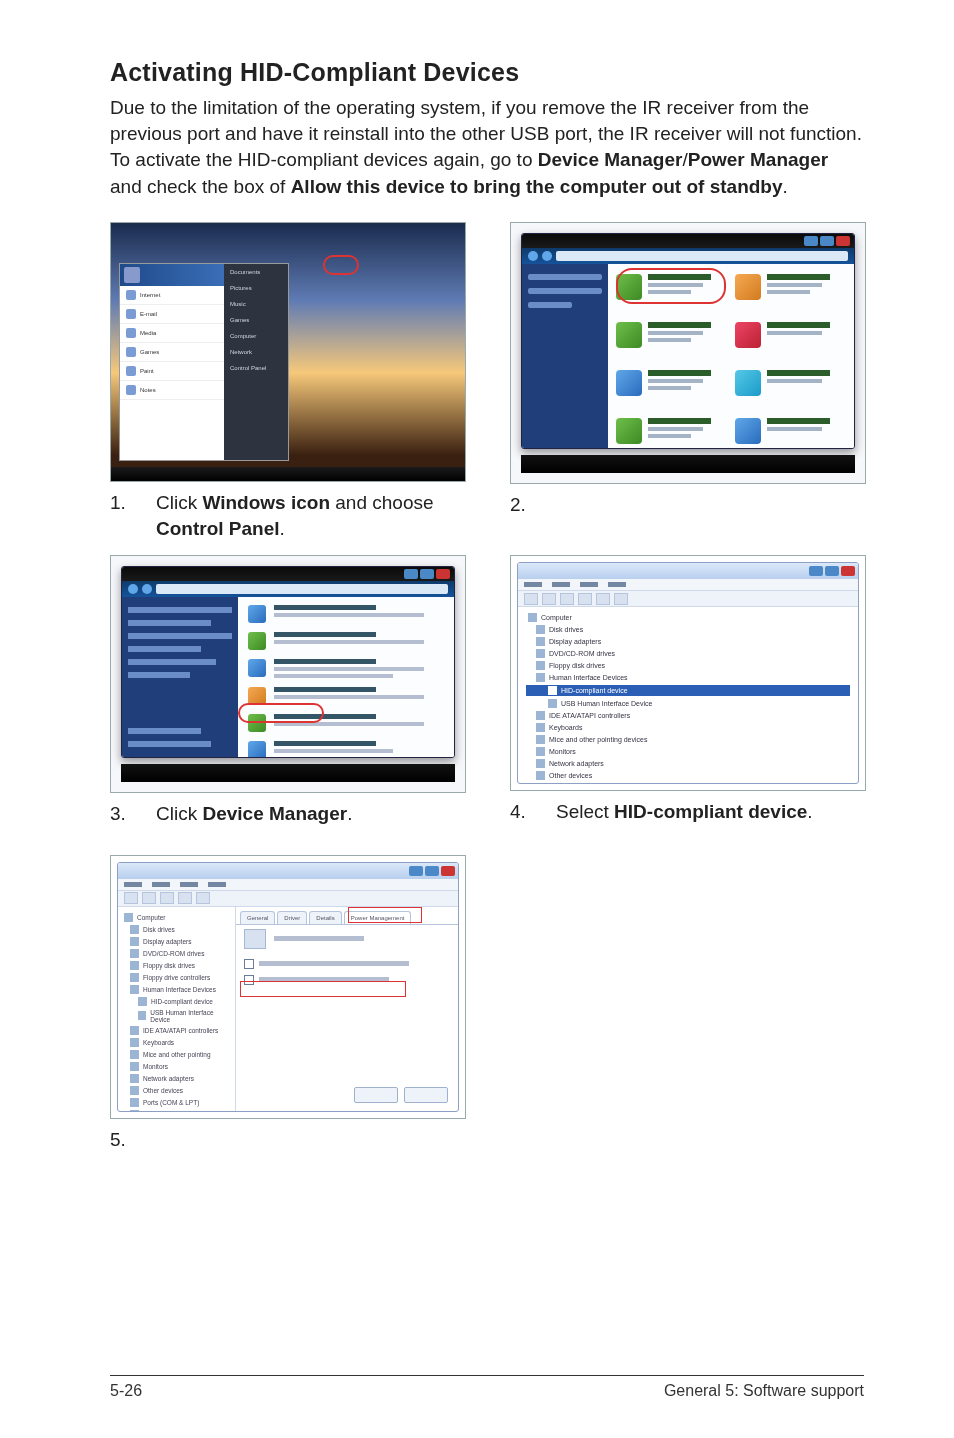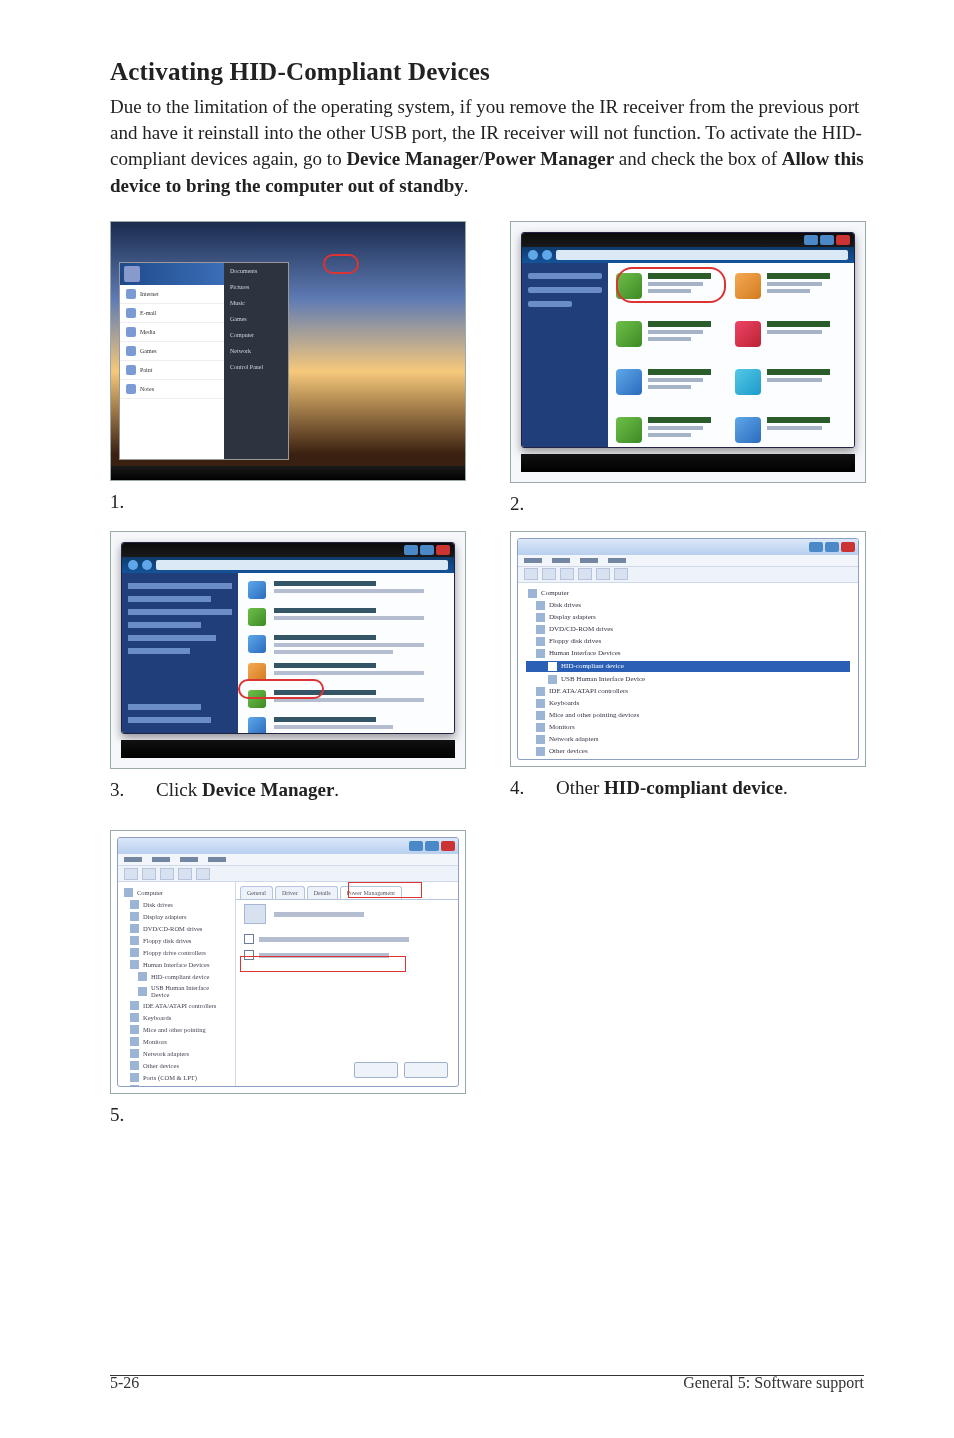--- a/index.html
+++ b/index.html
@@ -1,17 +1,17 @@
 <!DOCTYPE html>
 <html><head>
 <meta charset="utf-8">
 <style>
   * { box-sizing: border-box; margin: 0; padding: 0; }
   html, body { width: 954px; height: 1438px; background: #fff; font-family: Arial, Helvetica, sans-serif; color: #222; }
-  .page { position: relative; width: 954px; height: 1438px; padding: 58px 90px 40px 110px; font-family: Liberation Serif, serif; }
+  .page { position: relative; width: 954px; height: 1438px; padding: 58px 90px 40px 110px; }
   .heading { font-size: 25px; font-weight: bold; margin-bottom: 8px; letter-spacing: 0.2px; }
   .intro { font-size: 19px; line-height: 1.38; margin-bottom: 22px; }
   .intro b { font-weight: bold; }
 
   .row { display: flex; gap: 44px; margin-bottom: 14px; align-items: flex-start; }
   .col { width: 356px; min-width: 356px; }
 
   .screenshot { width: 100%; border: 1px solid #9aa; background: #e0e4ef; position: relative; overflow: hidden; }
   .screenshot-inner { position: absolute; inset: 0; }
 
@@ -102,21 +102,21 @@
   .pp-icon-row{ display:flex; gap:8px; align-items:center; margin-bottom:10px;}
   .pp-dev-ic{ width:22px;height:20px; background:#d7e1f0; border:1px solid #a6b8d3;}
   .pp-line{ height:5px; background:#b4bed0; margin-bottom:6px;}
   .pp-check-row{ display:flex; align-items:center; gap:5px; margin-top:6px;}
   .pp-check{ width:10px;height:10px; border:1px solid #6b7c96; background:#fff;}
   .pp-btns{ position:absolute; right:10px; bottom:8px; display:flex; gap:6px;}
   .pp-btn{ width:44px; height:16px; background:#eef2f9; border:1px solid #9fb1cd; border-radius:2px;}
 
   
   .footrule{ position:absolute; left:110px; right:90px; bottom:62px; height:1px; background:#333;}
-  .footer{ position:absolute; left:110px; right:90px; bottom:46px; display:flex; justify-content:space-between; font-size:16px; color:#333;}
+  .footer{ position:absolute; left:110px; right:90px; bottom:38px; display:flex; justify-content:space-between; font-size:16px; color:#333;}
 </style>
 </head>
 <body>
 
 <div class="page">
 
   <h2 class="heading">Activating HID-Compliant Devices</h2>
 
   <p class="intro">
     <span>Due to the limitation of the operating system, if you remove the IR receiver from the previous port and have it reinstall into the other USB port, the IR receiver will not function. To activate the HID-compliant devices again, go to </span><b>Device Manager</b><span>/</span><b>Power Manager</b><span> and check the box of </span><b>Allow this device to bring the computer out of standby</b><span>.</span>
@@ -165,20 +165,21 @@
               <div class="sm-right-item">Network</div>
               <div class="sm-right-item">Control Panel</div>
             </div>
           </div>
           <div class="cp-bubble"></div>
           <div class="taskbar1"></div>
         </div>
       </div>
       <div class="step-caption">
         <span class="step-num">1.</span>
+        <span><span>Click </span><b>Windows icon</b><span> and choose </span><b>Control Panel</b><span>.</span></span>
       </div>
     </div>
 
     <div class="col">
       <div class="screenshot ss2">
         <div class="win-frame">
           <div class="win-titlebar">
             <div class="win-btns">
                 <div class="win-btn wb-min"></div>
                 <div class="win-btn wb-max"></div>
@@ -439,21 +440,21 @@
               </div>
             <div class="dm-node">
                 <div class="tic"></div>
               </div>
 
           </div>
         </div>
       </div>
       <div class="step-caption">
         <span class="step-num">4.</span>
-        <span><span>Other </span><b>HID-compliant device</b><span>.</span></span>
+        <span><span>Select </span><b>HID-compliant device</b><span>.</span></span>
       </div>
     </div>
   </div>
 
   <div class="row" style="margin-top:28px;">
     <div class="col">
       <div class="screenshot ss5">
         <div class="pp-outer">
           <div class="dm-title">
               <div class="win-btns">

